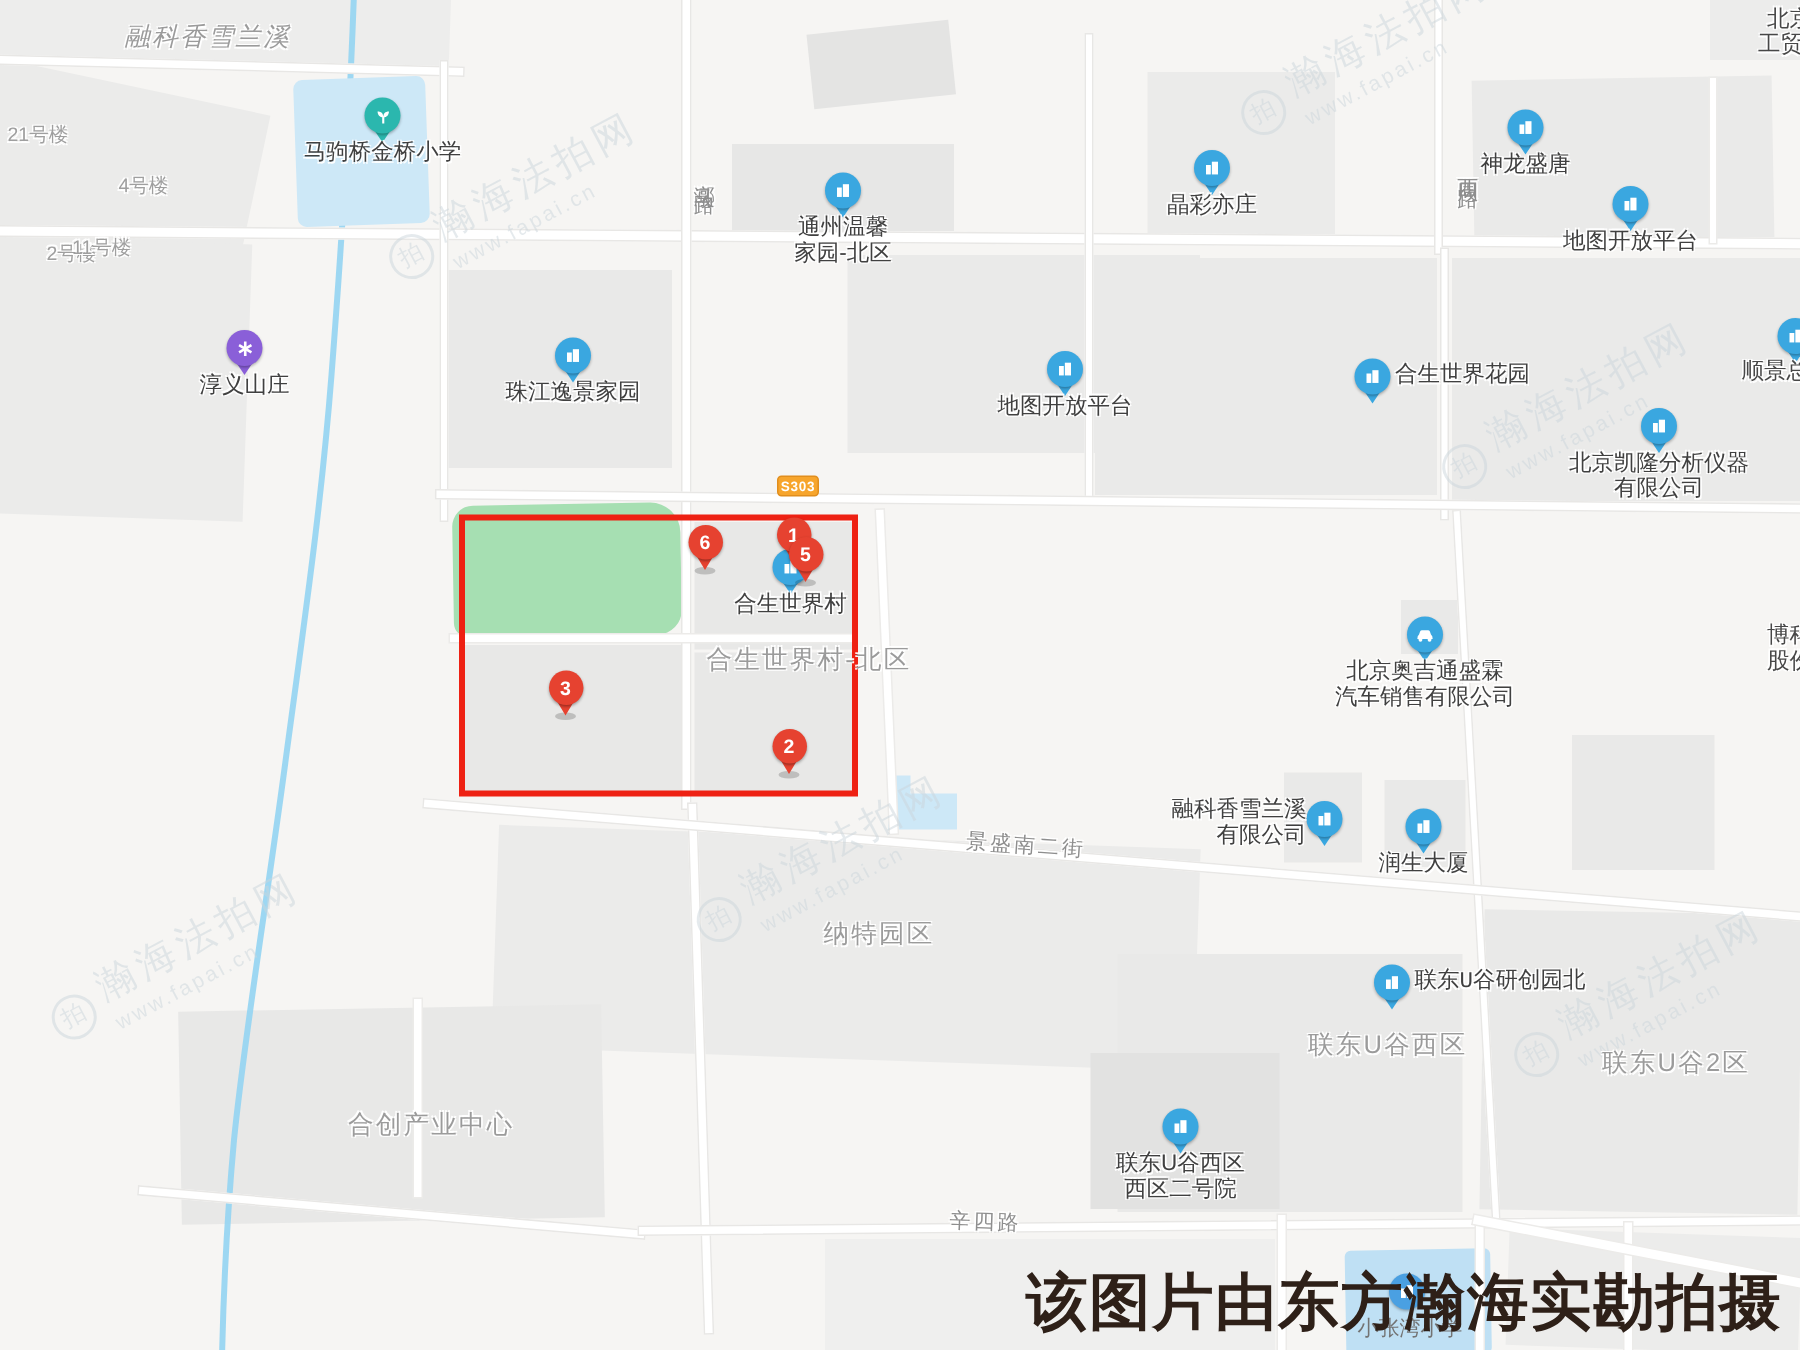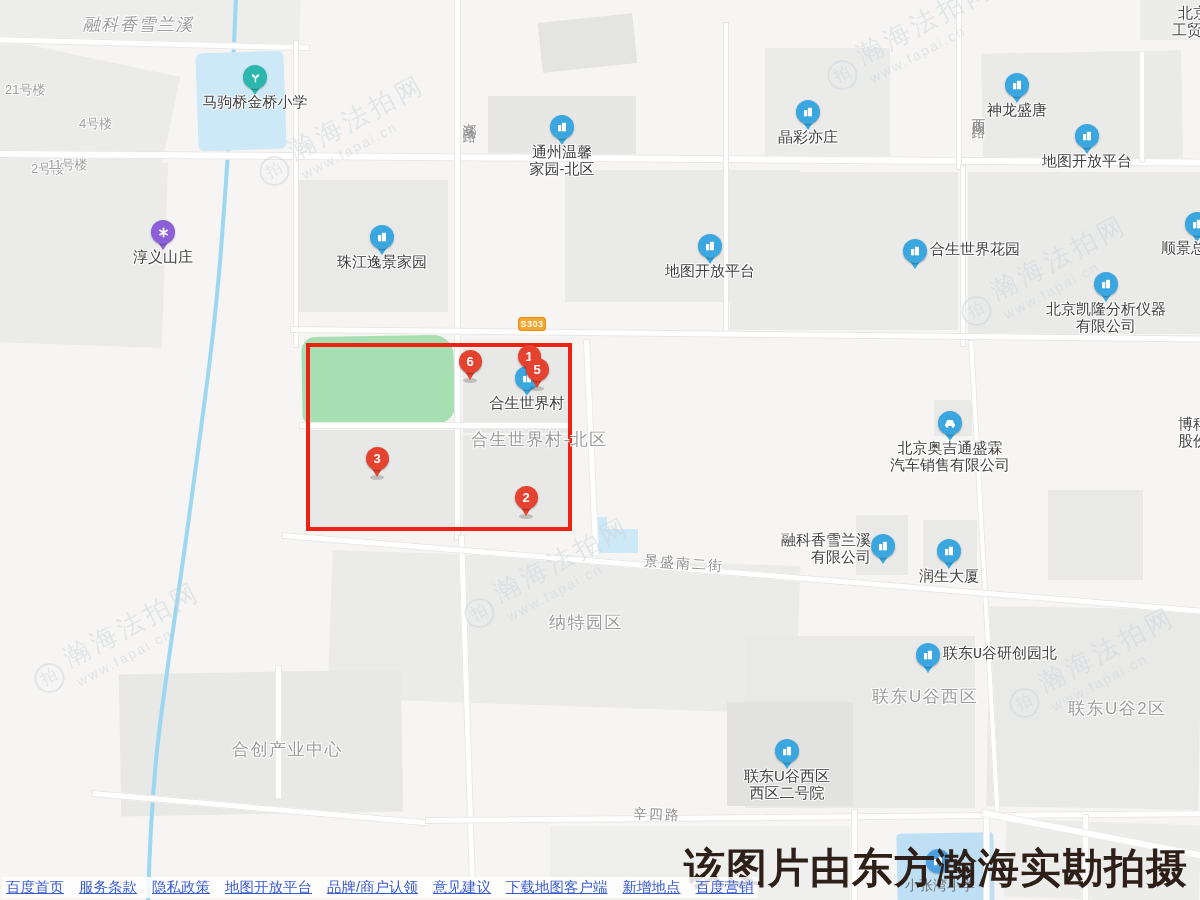--- a/index.html
+++ b/index.html
@@ -411,25 +411,14 @@
     <div class="pin-head">3</div>
   </div>
   <div class="pin" style="left:526px;top:497px;--c:#e64230;">
     <div class="pin-shadow"></div>
     <div class="pin-tail"></div>
     <div class="pin-head">2</div>
   </div>
 
   <div class="caption">该图片由东方瀚海实勘拍摄</div>
 
-  <div class="footer">
-    <a href="#">百度首页</a>
-    <a href="#">服务条款</a>
-    <a href="#">隐私政策</a>
-    <a href="#">地图开放平台</a>
-    <a href="#">品牌/商户认领</a>
-    <a href="#">意见建议</a>
-    <a href="#">下载地图客户端</a>
-    <a href="#">新增地点</a>
-    <a href="#">百度营销</a>
-  </div>
 
 </div>
 
 </body></html>

